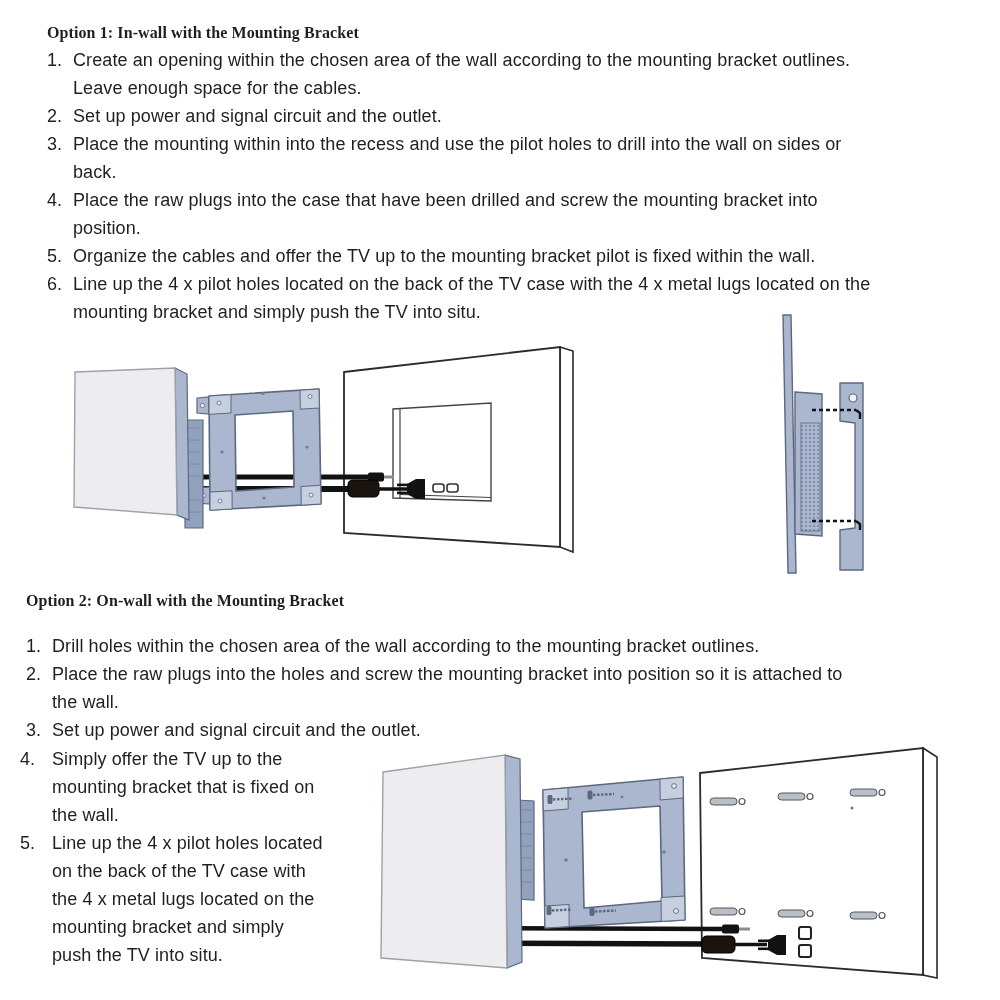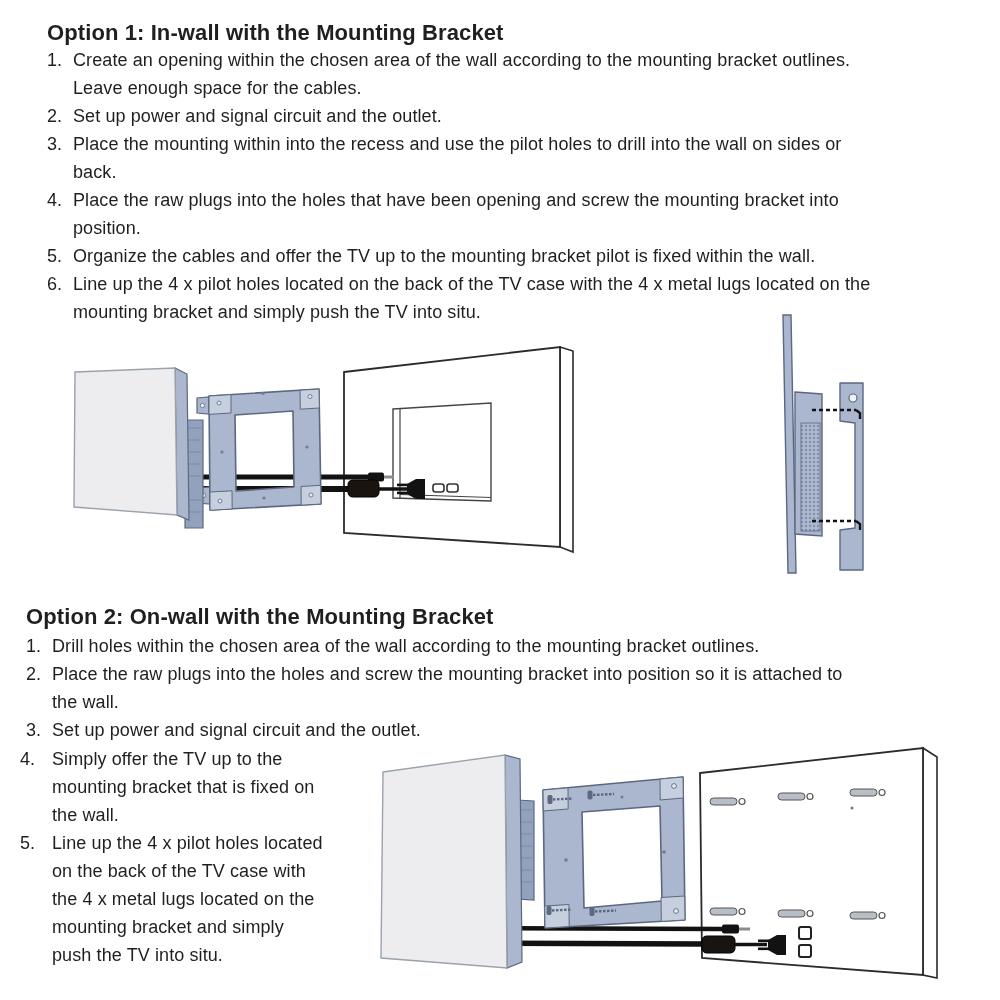--- a/index.html
+++ b/index.html
@@ -4,21 +4,21 @@
 <style>
   :root{
     --text:#1f1f1f; --line:#2b2b2b; --steel:#aab7ce; --steel-light:#c6cfde;
     --steel-dark:#93a2bc; --steel-outline:#5c6880; --cable:#121212;
     --tv-face:#ededef; --tv-border:#9aa2ab; --slot:#b9bfc7; --brick:#1a1411;
   }
   *{margin:0;padding:0;box-sizing:border-box;}
   html,body{width:1000px;height:1000px;background:#ffffff;overflow:hidden;}
   body{font-family:"Liberation Sans","DejaVu Sans",sans-serif;color:var(--text);position:relative;}
   .abs{position:absolute;}
-  h2{font-size:22px;font-weight:700;line-height:26px;letter-spacing:0.1px;}
+  h2{font-size:16px;font-weight:700;line-height:26px;letter-spacing:0.1px;font-family:Liberation Serif, serif;}
   .steps{font-size:18px;line-height:28px;letter-spacing:0.1px;}
   .step{display:flex;align-items:flex-start;}
   .step .num{flex:0 0 26px;}
   .step .txt{flex:1;white-space:pre-line;}
   .steps-narrow .step .num{flex:0 0 32px;}
   svg{display:block;}
 </style>
 </head>
 <body>
 
@@ -34,21 +34,21 @@
       <span class="num">2.</span>
       <span class="txt">Set up power and signal circuit and the outlet.</span>
     </div>
   <div class="step">
       <span class="num">3.</span>
       <span class="txt">Place the mounting within into the recess and use the pilot holes to drill into the wall on sides or
 back.</span>
     </div>
   <div class="step">
       <span class="num">4.</span>
-      <span class="txt">Place the raw plugs into the holes that have been opening and screw the mounting bracket into
+      <span class="txt">Place the raw plugs into the case that have been drilled and screw the mounting bracket into
 position.</span>
     </div>
   <div class="step">
       <span class="num">5.</span>
       <span class="txt">Organize the cables and offer the TV up to the mounting bracket pilot is fixed within the wall.</span>
     </div>
   <div class="step">
       <span class="num">6.</span>
       <span class="txt">Line up the 4 x pilot holes located on the back of the TV case with the 4 x metal lugs located on the
 mounting bracket and simply push the TV into situ.</span>
@@ -136,21 +136,21 @@
     </g>
     <g stroke="var(--cable)" stroke-width="2.4" fill="none">
       <line x1="812" y1="410" x2="856" y2="410" stroke-dasharray="4 3"></line>
       <polyline points="856,410 860,413 860,419"></polyline>
       <line x1="812" y1="521" x2="856" y2="521" stroke-dasharray="4 3"></line>
       <polyline points="856,521 860,524 860,530"></polyline>
     </g>
   </g>
 </svg>
 
-<h2 class="abs" style="left:26px;top:604px;">Option 2: On-wall with the Mounting Bracket</h2>
+<h2 class="abs" style="left:26px;top:588px;">Option 2: On-wall with the Mounting Bracket</h2>
 
 <div class="abs steps" style="left:26px;top:632px;width:945px;">
   <div class="step">
       <span class="num">1.</span>
       <span class="txt">Drill holes within the chosen area of the wall according to the mounting bracket outlines.</span>
     </div>
   <div class="step">
       <span class="num">2.</span>
       <span class="txt">Place the raw plugs into the holes and screw the mounting bracket into position so it is attached to
 the wall.</span>

